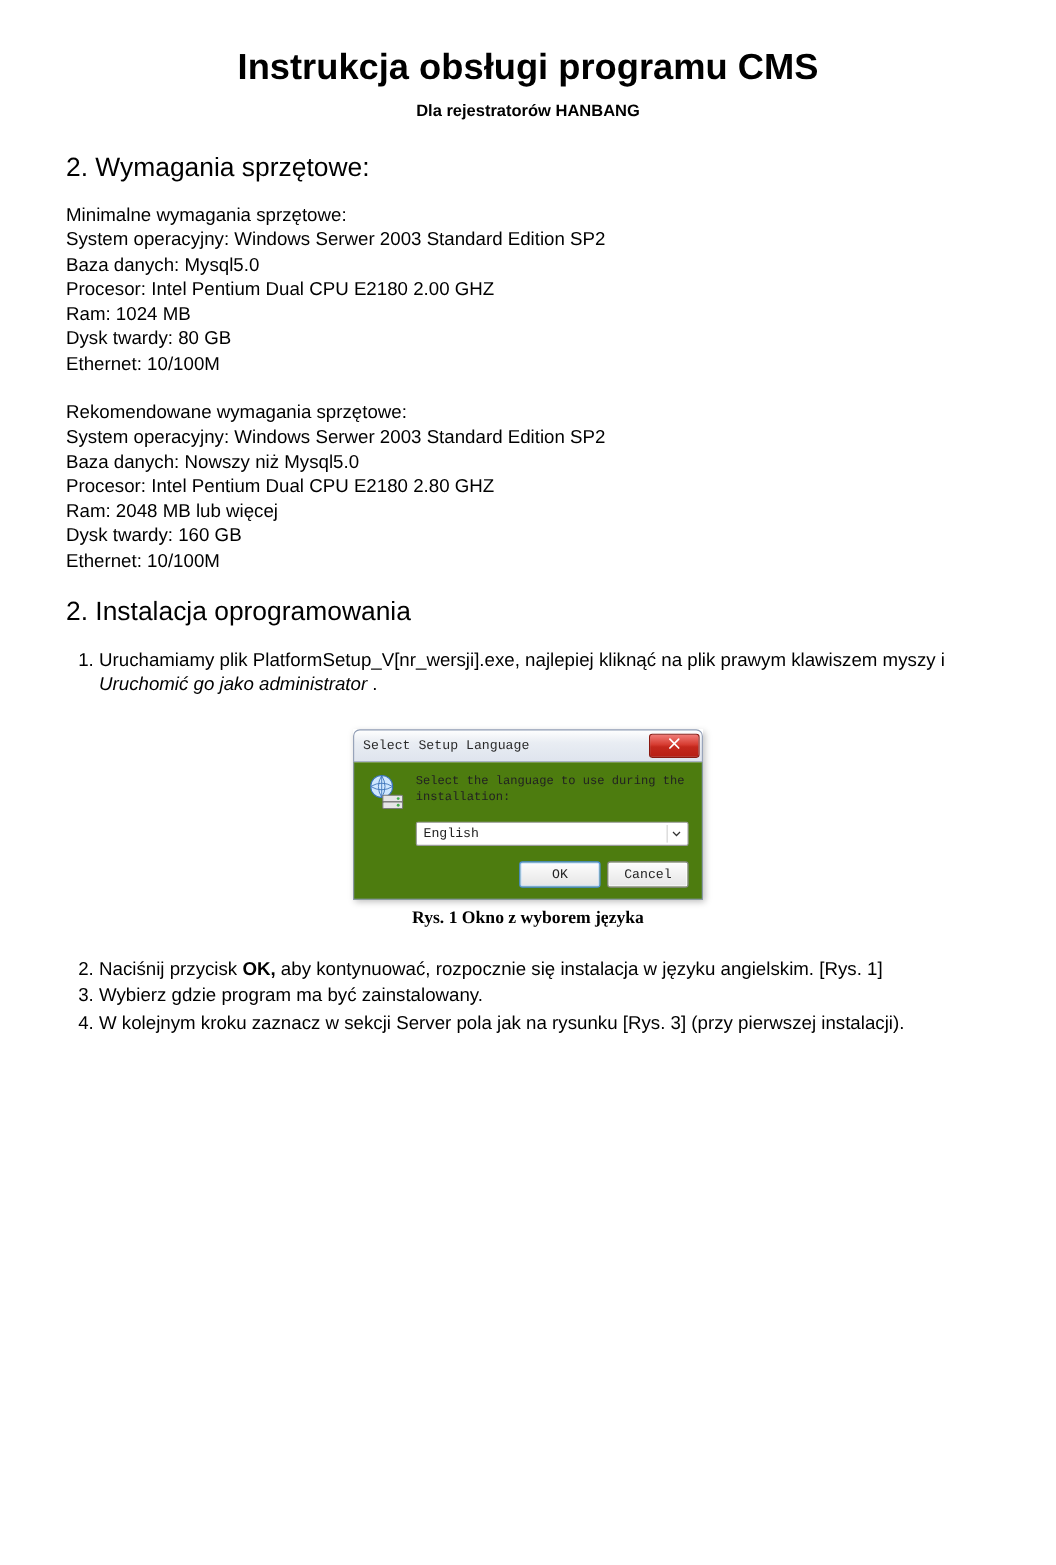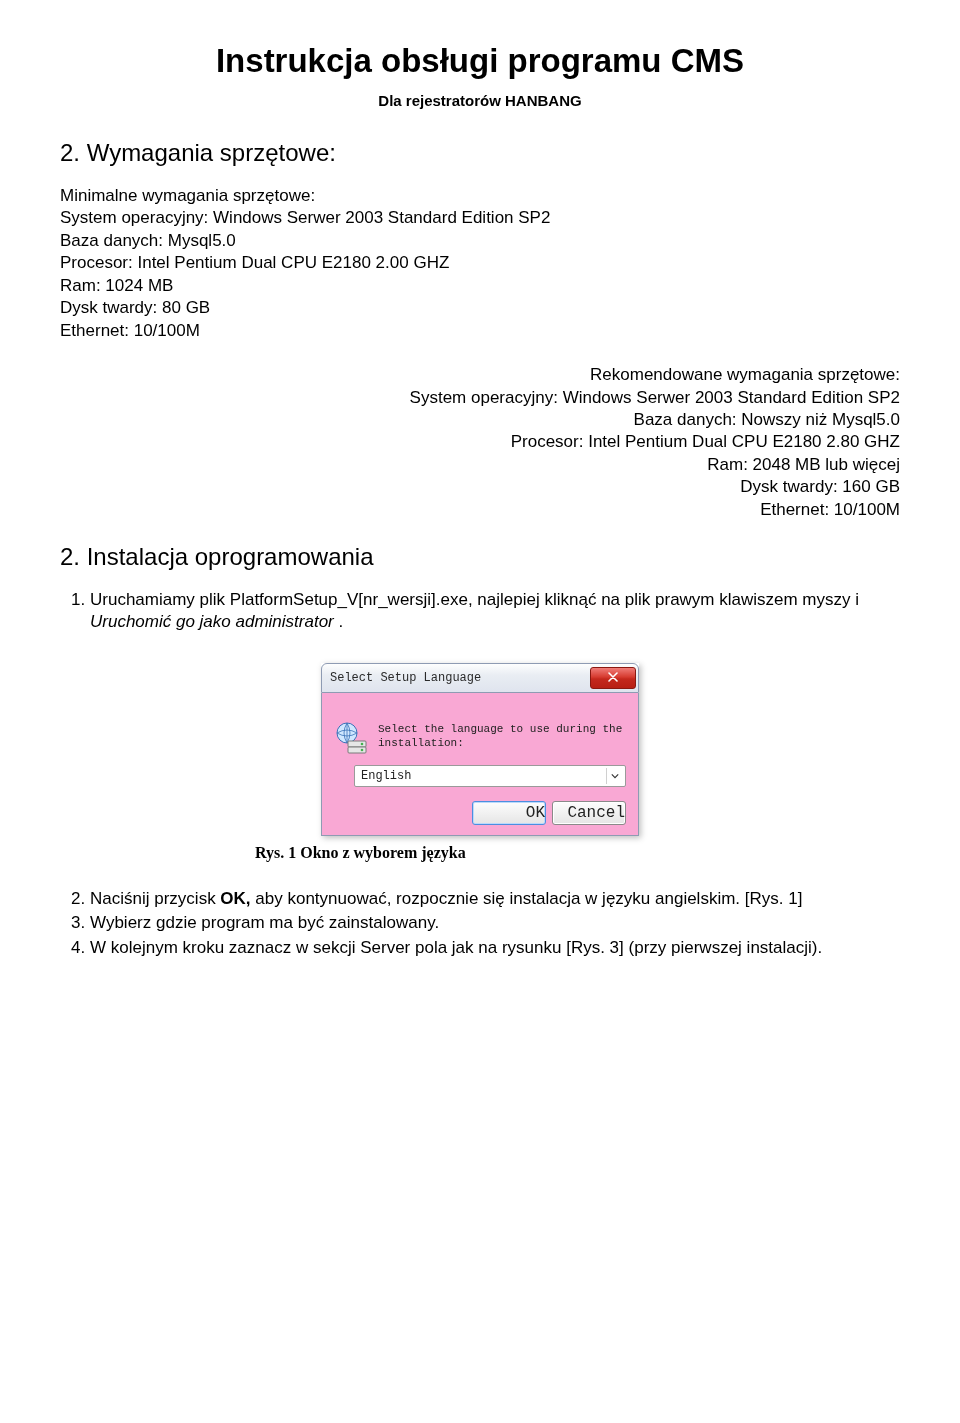--- a/index.html
+++ b/index.html
@@ -91,45 +91,45 @@
     border: 1px solid #8a1810;
     border-radius: 3px;
     color: #fff;
     display: flex;
     align-items: center;
     justify-content: center;
     font-size: 10px;
     text-shadow: 0 -1px 0 rgba(0,0,0,.4);
   }
   .dlg-body {
-    background: #f9a8d4;
+    background: #4d7c0f;
     border: 1px solid #8e9bb3;
     border-top: none;
-    padding: 28px 12px 10px 12px;
+    padding: 10px 12px 10px 12px;
   }
   .dlg-row1 {
     display: flex;
     gap: 10px;
     margin-bottom: 10px;
   }
   .dlg-icon {
     width: 34px;
     height: 34px;
     flex: none;
     position: relative;
   }
   .dlg-icon svg { width: 34px; height: 34px; }
   .dlg-text {
     font-size: 11px;
     line-height: 1.25;
     padding-top: 2px;
     color: #222;
   }
   .dlg-combo {
-    margin-left: 20px;
+    margin-left: 44px;
     margin-bottom: 14px;
     position: relative;
   }
   .dlg-combo-box {
     border: 1px solid #9a9a9a;
     background: #fff;
     height: 20px;
     display: flex;
     align-items: center;
     justify-content: space-between;
@@ -149,32 +149,32 @@
     display: flex;
     justify-content: flex-end;
     gap: 6px;
   }
   .dlg-btn {
     min-width: 72px;
     height: 22px;
     background: linear-gradient(to bottom, #fdfdfd, #e5e5e5);
     border: 1px solid #8a8a8a;
     border-radius: 3px;
-    font-size: 16px;
-    display: flex;
-    align-items: center;
-    justify-content: flex-end;
+    font-size: 12px;
+    display: flex;
+    align-items: center;
+    justify-content: center;
     box-shadow: inset 0 0 0 1px #fff;
   }
   .dlg-btn.default {
     border-color: #4b8fe0;
     box-shadow: inset 0 0 0 1px #bcd9fb;
   }
   .fig-caption {
-    text-align: left;
+    text-align: center;
     margin: 6px auto 26px auto;
     font-family: "Times New Roman", serif;
     font-weight: bold;
     font-size: 16px;
     width: 450px;
   }
 </style>
 </head>
 <body>
 
@@ -186,21 +186,21 @@
   <div class="h2">2. Wymagania sprzętowe:</div>
 
   <div class="para" style="white-space:pre-line;">Minimalne wymagania sprzętowe:
 System operacyjny: Windows Serwer 2003 Standard Edition SP2
 Baza danych: Mysql5.0
 Procesor: Intel Pentium Dual CPU E2180 2.00 GHZ
 Ram: 1024 MB
 Dysk twardy: 80 GB
 Ethernet: 10/100M</div>
 
-  <div class="para" style="white-space:pre-line;text-align:right;">Rekomendowane wymagania sprzętowe:
+  <div class="para" style="white-space:pre-line;">Rekomendowane wymagania sprzętowe:
 System operacyjny: Windows Serwer 2003 Standard Edition SP2
 Baza danych: Nowszy niż Mysql5.0
 Procesor: Intel Pentium Dual CPU E2180 2.80 GHZ
 Ram: 2048 MB lub więcej
 Dysk twardy: 160 GB
 Ethernet: 10/100M</div>
 
   <div class="h2">2. Instalacja oprogramowania</div>
 
   <ol class="ol">

